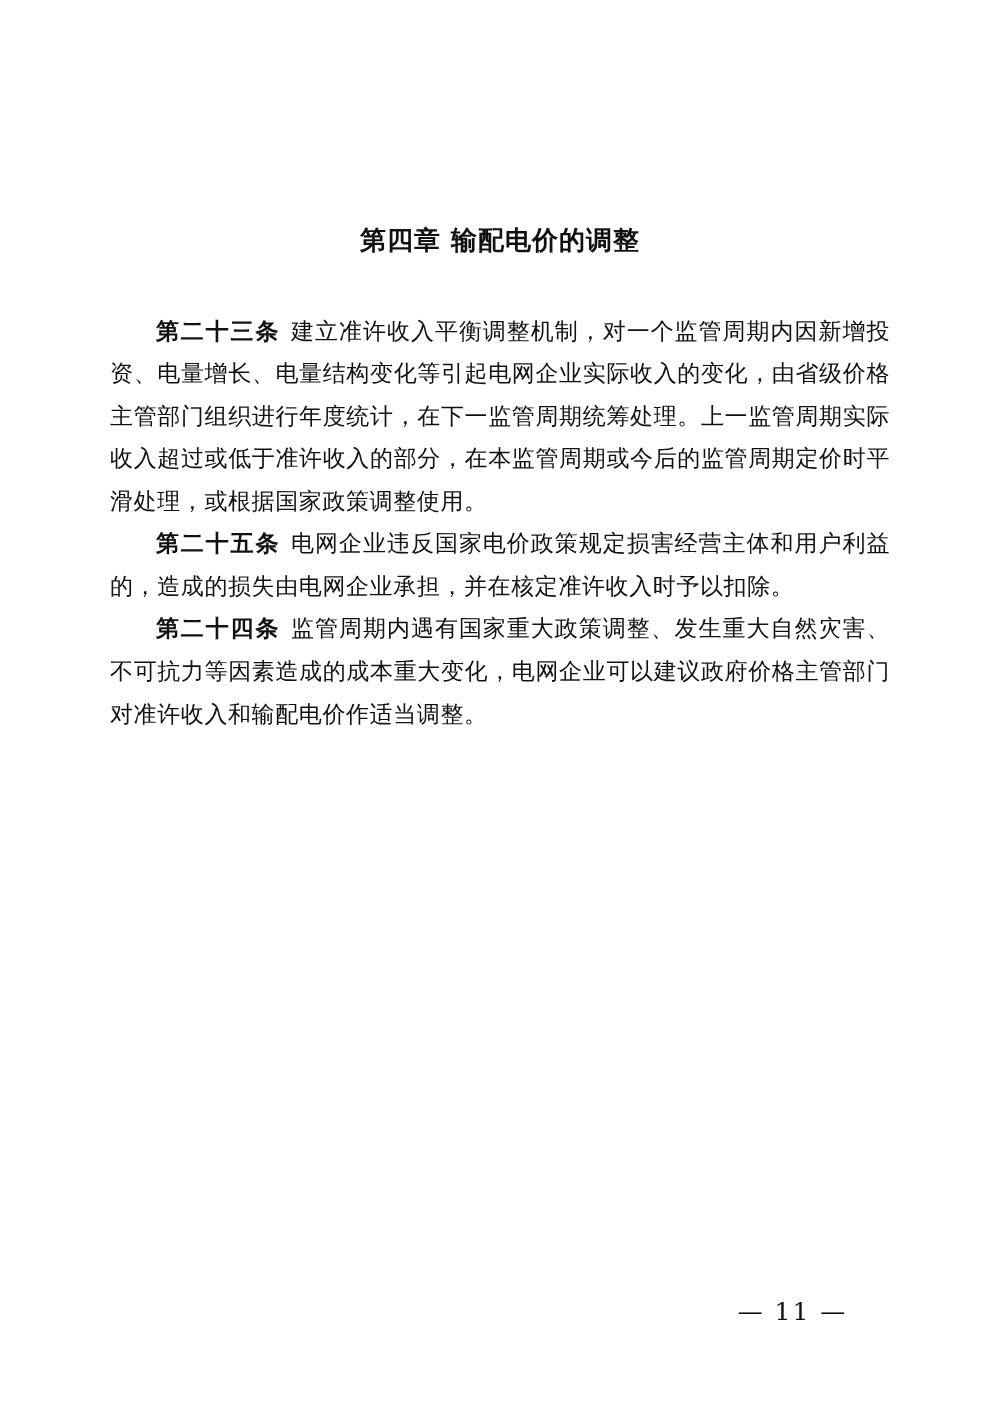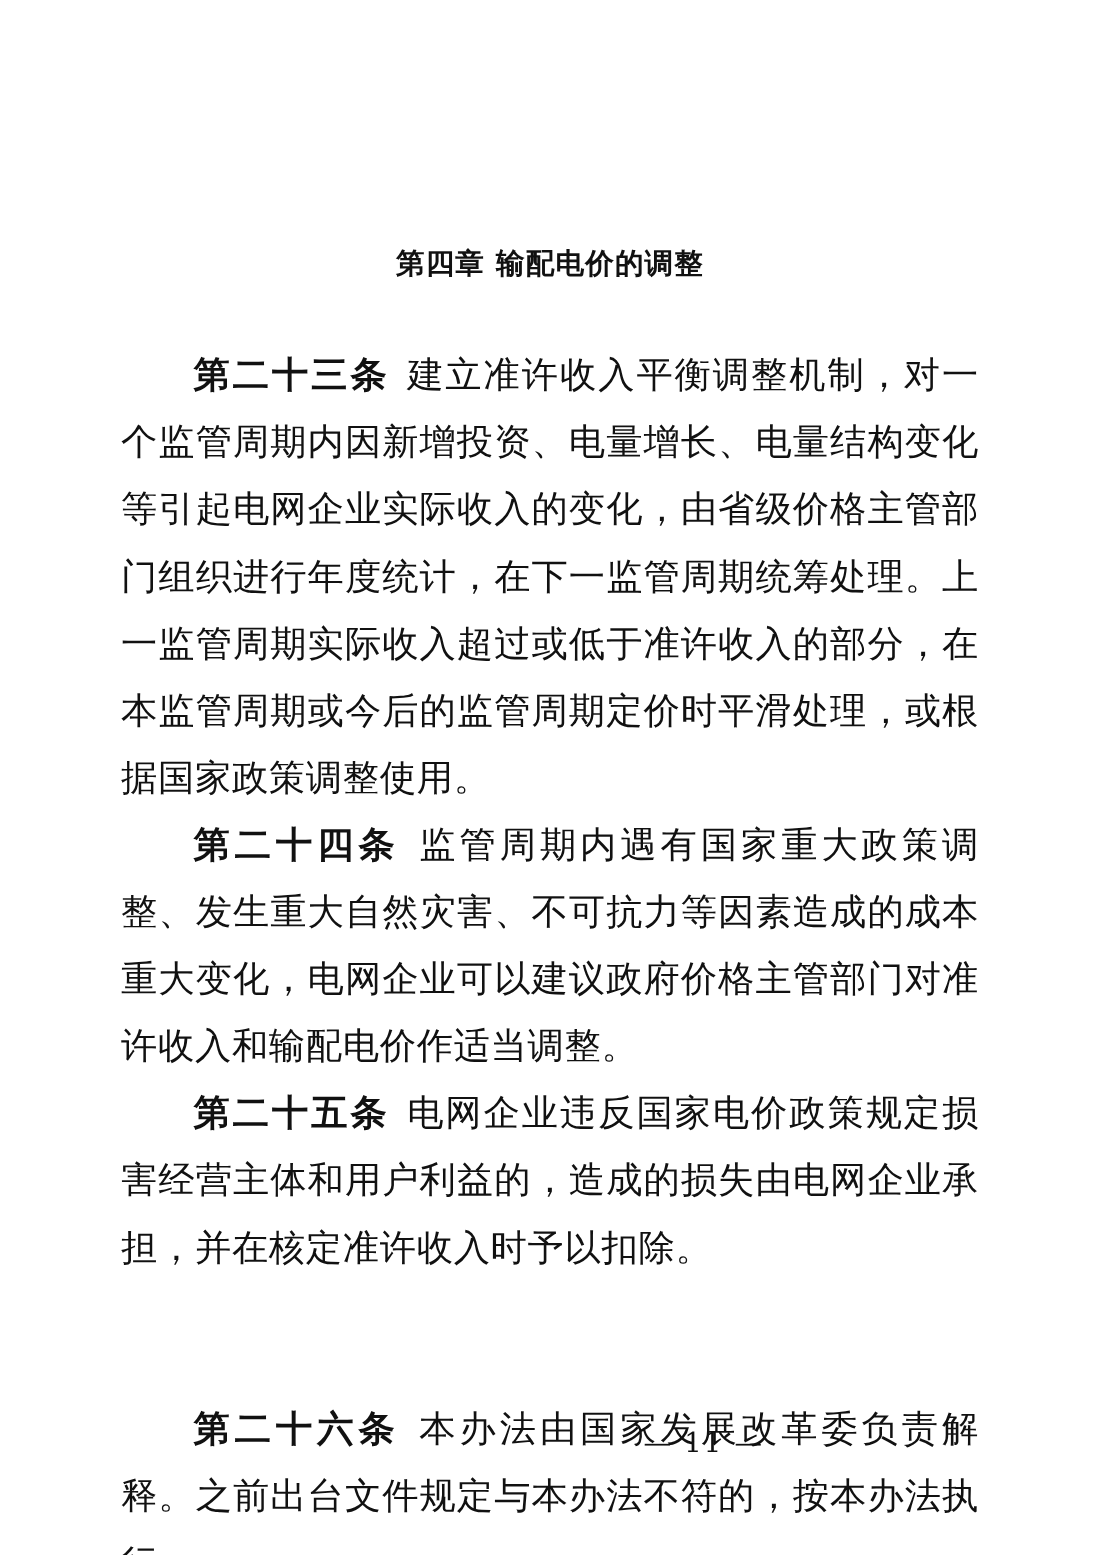--- a/index.html
+++ b/index.html
@@ -31,21 +31,21 @@
     margin: 0 0 0 0;
     line-height: 1.6;
   }
   .chapter-heading.first {
     margin-top: 18px;
   }
   .spacer-after-heading {
     height: 48px;
   }
   .para {
-    font-size: 33px;
+    font-size: 23px;
     line-height: 1.85;
     text-align: justify;
     text-justify: inter-ideograph;
     margin: 0 0 0 0;
     text-indent: 2em;
     letter-spacing: 0.6px;
   }
   .para .lead {
     font-weight: bold;
     letter-spacing: 1.5px;
@@ -54,21 +54,21 @@
     display: inline-block;
     width: 0.45em;
   }
   .gap-chapter-top { height: 58px; }
   .gap-chapter-bottom { height: 46px; }
   .footer {
     position: absolute;
     left: 0;
     right: 0;
     bottom: 88px;
-    text-align: left;
+    text-align: center;
     font-size: 25px;
     letter-spacing: 2px;
   }
   .footer .pageno {
     display: inline-block;
     padding-left: 585px;
   }
 </style>
 </head>
 <body>
@@ -77,34 +77,31 @@
 
   <div class="chapter-heading first">第四章  输配电价的调整</div>
 
   <div class="spacer-after-heading"></div>
 
   <p class="para">
     <span class="lead">第二十三条</span><span class="lead-gap"></span><span>建立准许收入平衡调整机制，对一个监管周期内因新增投资、电量增长、电量结构变化等引起电网企业实际收入的变化，由省级价格主管部门组织进行年度统计，在下一监管周期统筹处理。上一监管周期实际收入超过或低于准许收入的部分，在本监管周期或今后的监管周期定价时平滑处理，或根据国家政策调整使用。</span>
   </p>
 
   <p class="para">
-    <span class="lead">第二十四条</span><span class="lead-gap"></span><span>监管周期内遇有国家重大政策调整、发生重大自然灾害、不可抗力等因素造成的成本重大变化，电网企业可以建议政府价格主管部门对准许收入和输配电价作适当调整。</span>
+    <span class="lead">第二十五条</span><span class="lead-gap"></span><span>电网企业违反国家电价政策规定损害经营主体和用户利益的，造成的损失由电网企业承担，并在核定准许收入时予以扣除。</span>
   </p>
 
   <p class="para">
-    <span class="lead">第二十五条</span><span class="lead-gap"></span><span>电网企业违反国家电价政策规定损害经营主体和用户利益的，造成的损失由电网企业承担，并在核定准许收入时予以扣除。</span>
+    <span class="lead">第二十四条</span><span class="lead-gap"></span><span>监管周期内遇有国家重大政策调整、发生重大自然灾害、不可抗力等因素造成的成本重大变化，电网企业可以建议政府价格主管部门对准许收入和输配电价作适当调整。</span>
   </p>
 
   <div class="gap-chapter-top"></div>
 
 
   <div class="gap-chapter-bottom"></div>
 
-  <p class="para">
-    <span class="lead">第二十六条</span><span class="lead-gap"></span><span>本办法由国家发展改革委负责解释。之前出台文件规定与本办法不符的，按本办法执行。</span>
-  </p>
 
 
 </div>
 
 <div class="footer">
   <span class="pageno">— 11 —</span>
 </div>
 
 </body></html>

